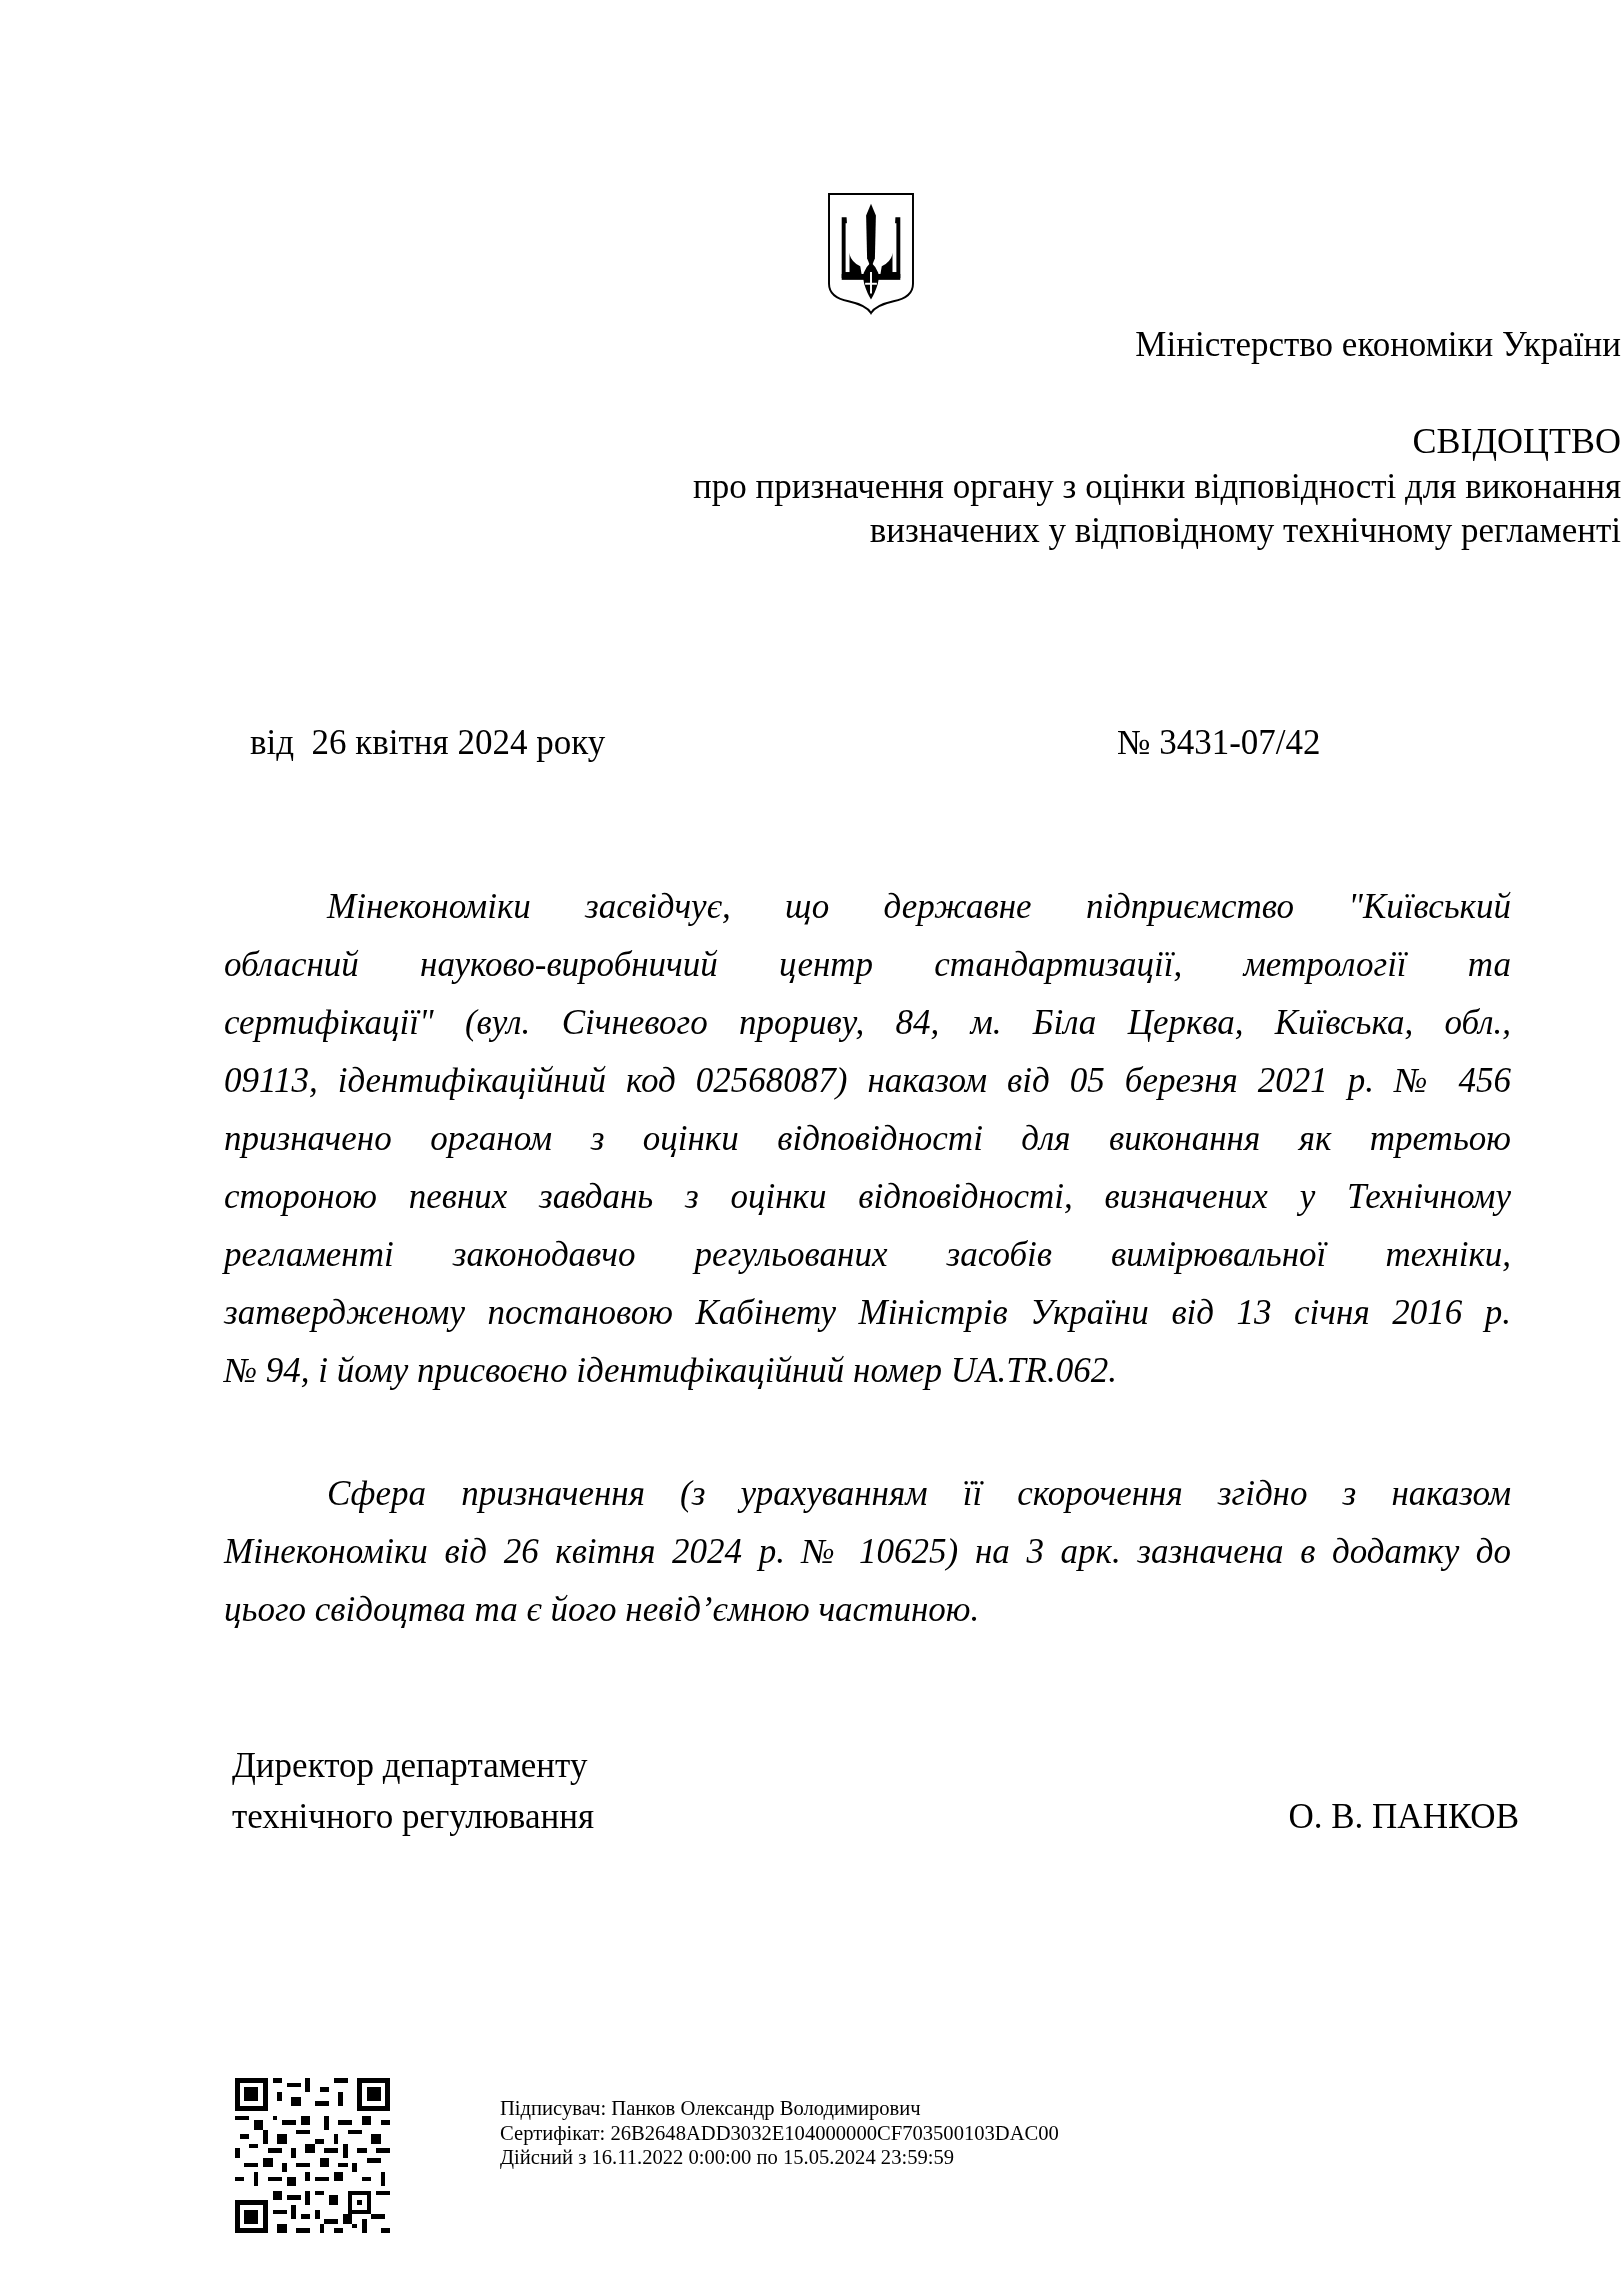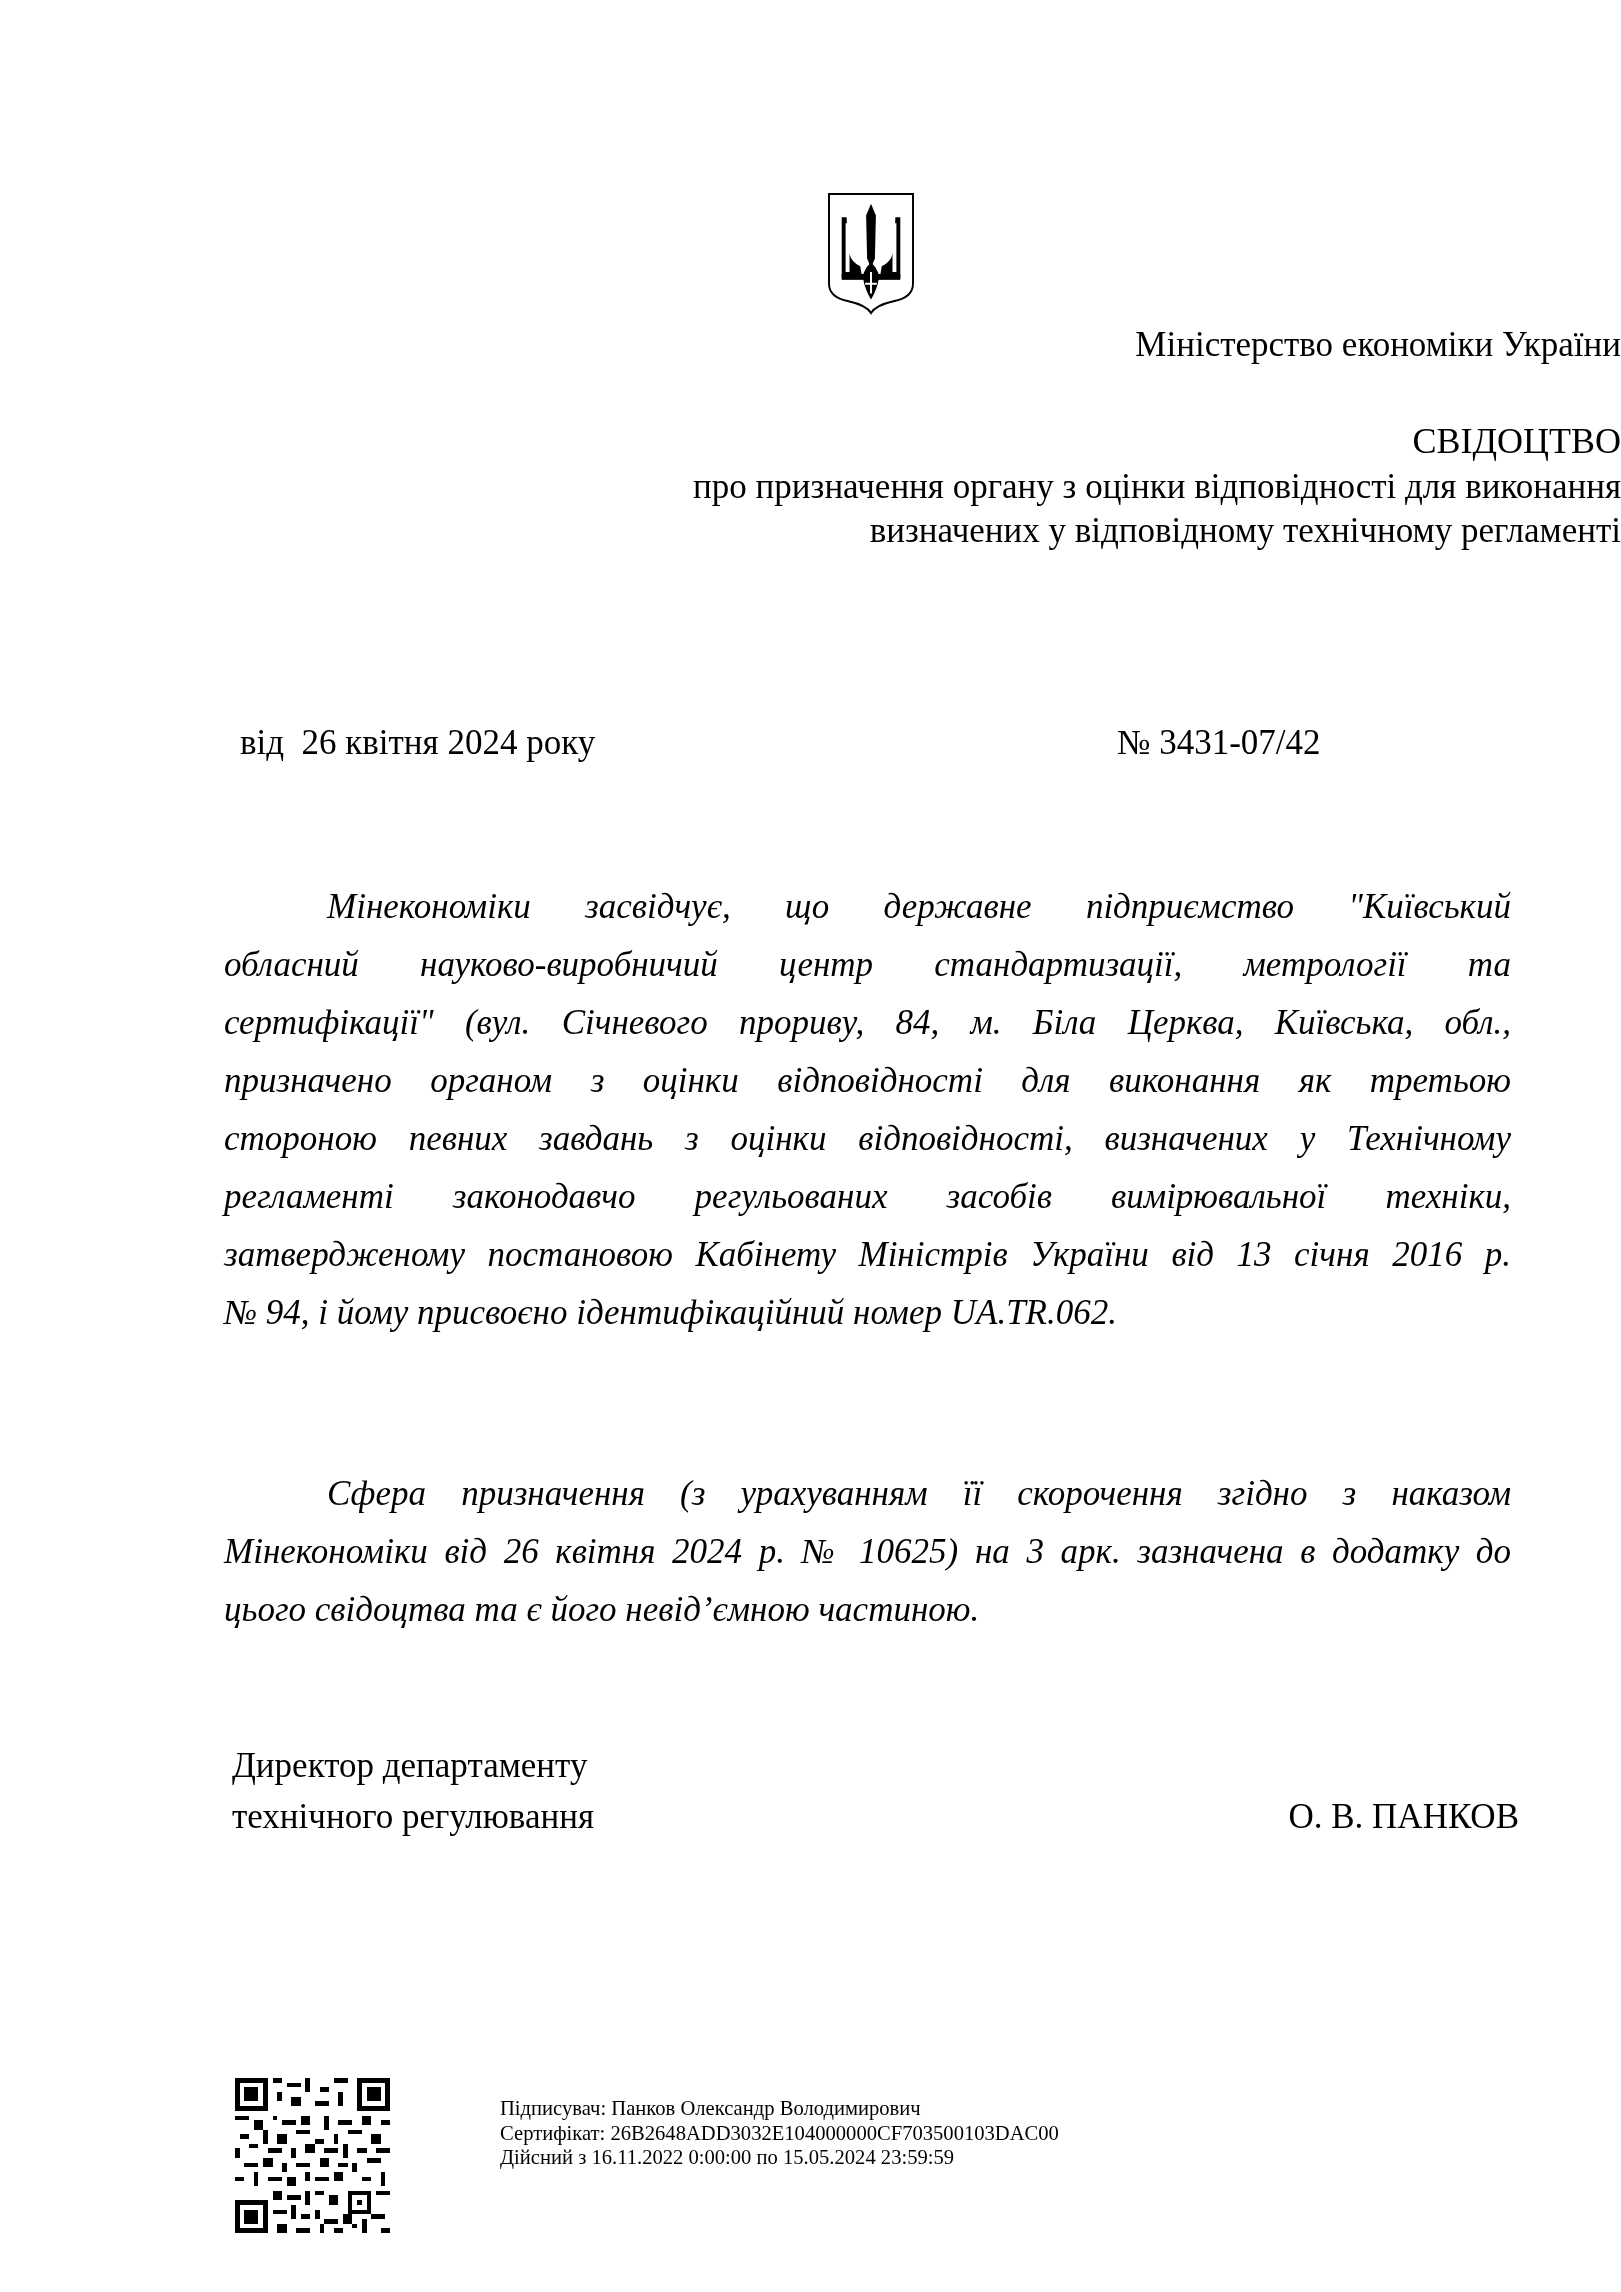--- a/index.html
+++ b/index.html
@@ -5,21 +5,21 @@
   html, body { margin: 0; padding: 0; background: #ffffff; }
   body { width: 1621px; height: 2293px; position: relative; overflow: hidden;
          font-family: "Liberation Serif", "DejaVu Serif", serif; color: #000; }
   .abs { position: absolute; }
   .center { left: 0; width: 1621px; text-align: right; }
   .t36 { font-size: 35px; line-height: 39px; }
   .emblem { left: 825px; top: 190px; width: 92px; height: 125px; }
   .ministry { top: 325px; }
   .title { top: 421px; font-size: 36px; line-height: 41px; }
   .subtitle { top: 465px; font-size: 35px; line-height: 44px; }
-  .dateline { top: 723px; left: 240px; font-size: 35px; line-height: 39px; }
+  .dateline { top: 723px; left: 250px; font-size: 35px; line-height: 39px; }
   .numline { top: 723px; left: 1117px; font-size: 35px; line-height: 39px; }
   .para { left: 224px; width: 1287px; font-size: 35px; line-height: 58px;
           text-align: justify; text-align-last: left; font-style: italic; }
   .para .indent { display: inline-block; width: 103px; }
   .line { display: block; text-align: justify; text-align-last: justify; white-space: normal; height: 58px; }
   .line.last { text-align-last: left; }
   .para1 { top: 878px; }
   .para2 { top: 1465px; }
   .sig-title { top: 1740px; left: 232px; font-size: 35px; line-height: 51px; }
   .sig-name { top: 1791px; left: 1243px; width: 276px; text-align: right; font-size: 35px; line-height: 51px; }
@@ -54,20 +54,21 @@
   <div>визначених у відповідному технічному регламенті</div>
 </div>
 
 <div class="abs dateline" style="white-space:pre;">від  26 квітня 2024 року</div>
 <div class="abs numline">№ 3431-07/42</div>
 
 <div class="abs para para1">
   <span class="line"><span class="indent"></span><span>Мінекономіки засвідчує, що державне підприємство "Київський</span></span>
   <span class="line">обласний науково-виробничий центр стандартизації, метрології та</span>
   <span class="line">сертифікації" (вул. Січневого прориву, 84, м. Біла Церква, Київська, обл.,</span>
+  <span class="line">09113, ідентифікаційний код 02568087) наказом від 05 березня 2021 р. № 456</span>
   <span class="line">призначено органом з оцінки відповідності для виконання як третьою</span>
   <span class="line">стороною певних завдань з оцінки відповідності, визначених у Технічному</span>
   <span class="line">регламенті законодавчо регульованих засобів вимірювальної техніки,</span>
   <span class="line">затвердженому постановою Кабінету Міністрів України від 13 січня 2016 р.</span>
   <span class="line last">№ 94, і йому присвоєно ідентифікаційний номер UA.TR.062.</span>
 </div>
 
 <div class="abs para para2">
   <span class="line"><span class="indent"></span><span>Сфера призначення (з урахуванням її скорочення згідно з наказом</span></span>
   <span class="line">Мінекономіки від 26 квітня 2024 р. № 10625) на 3 арк. зазначена в додатку до</span>

